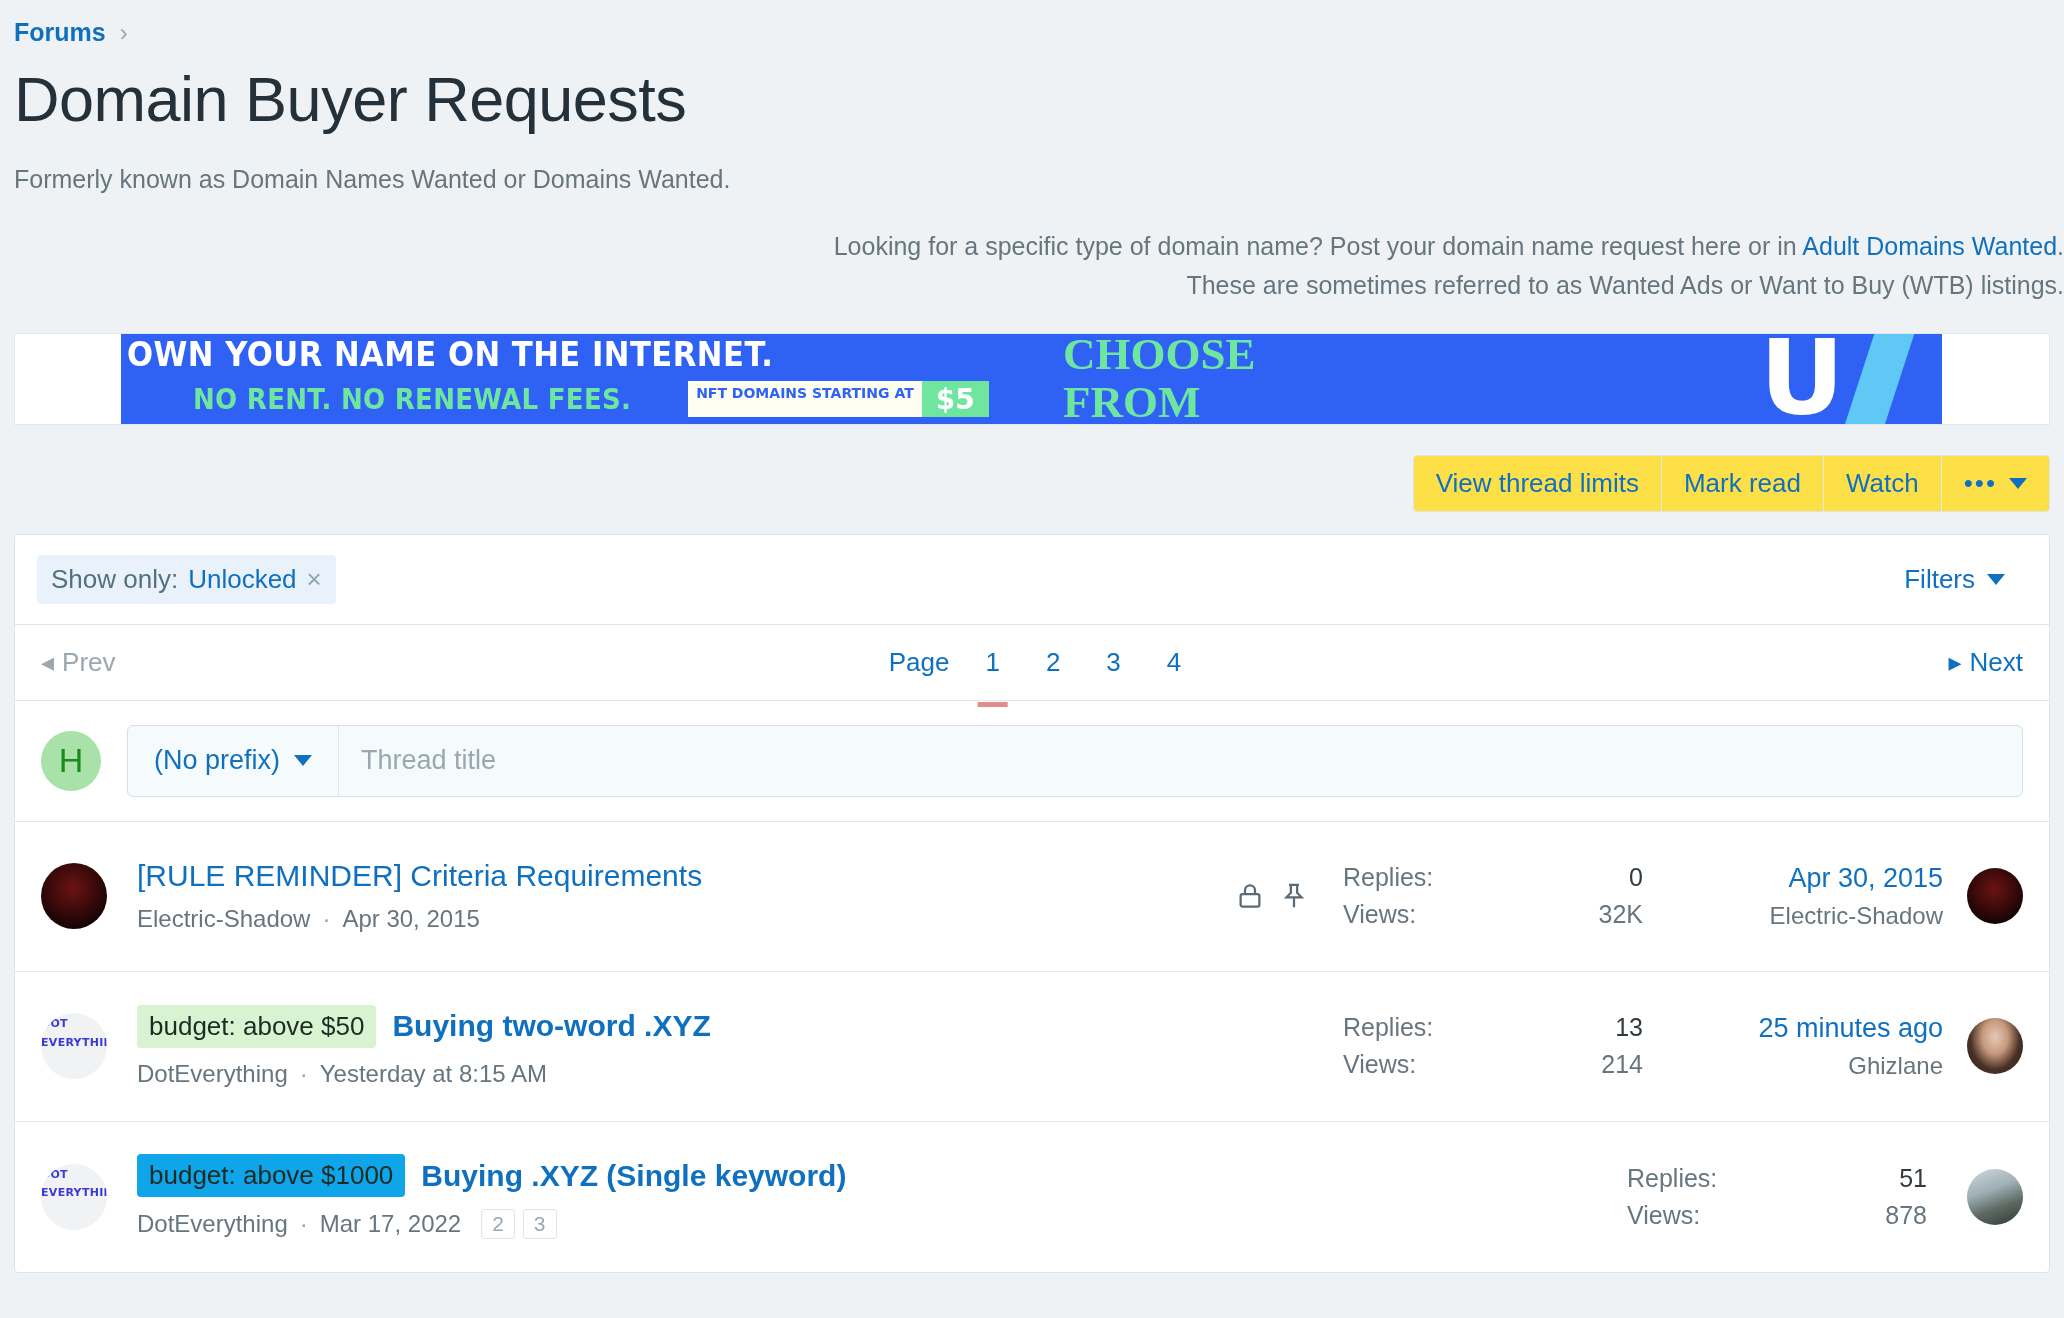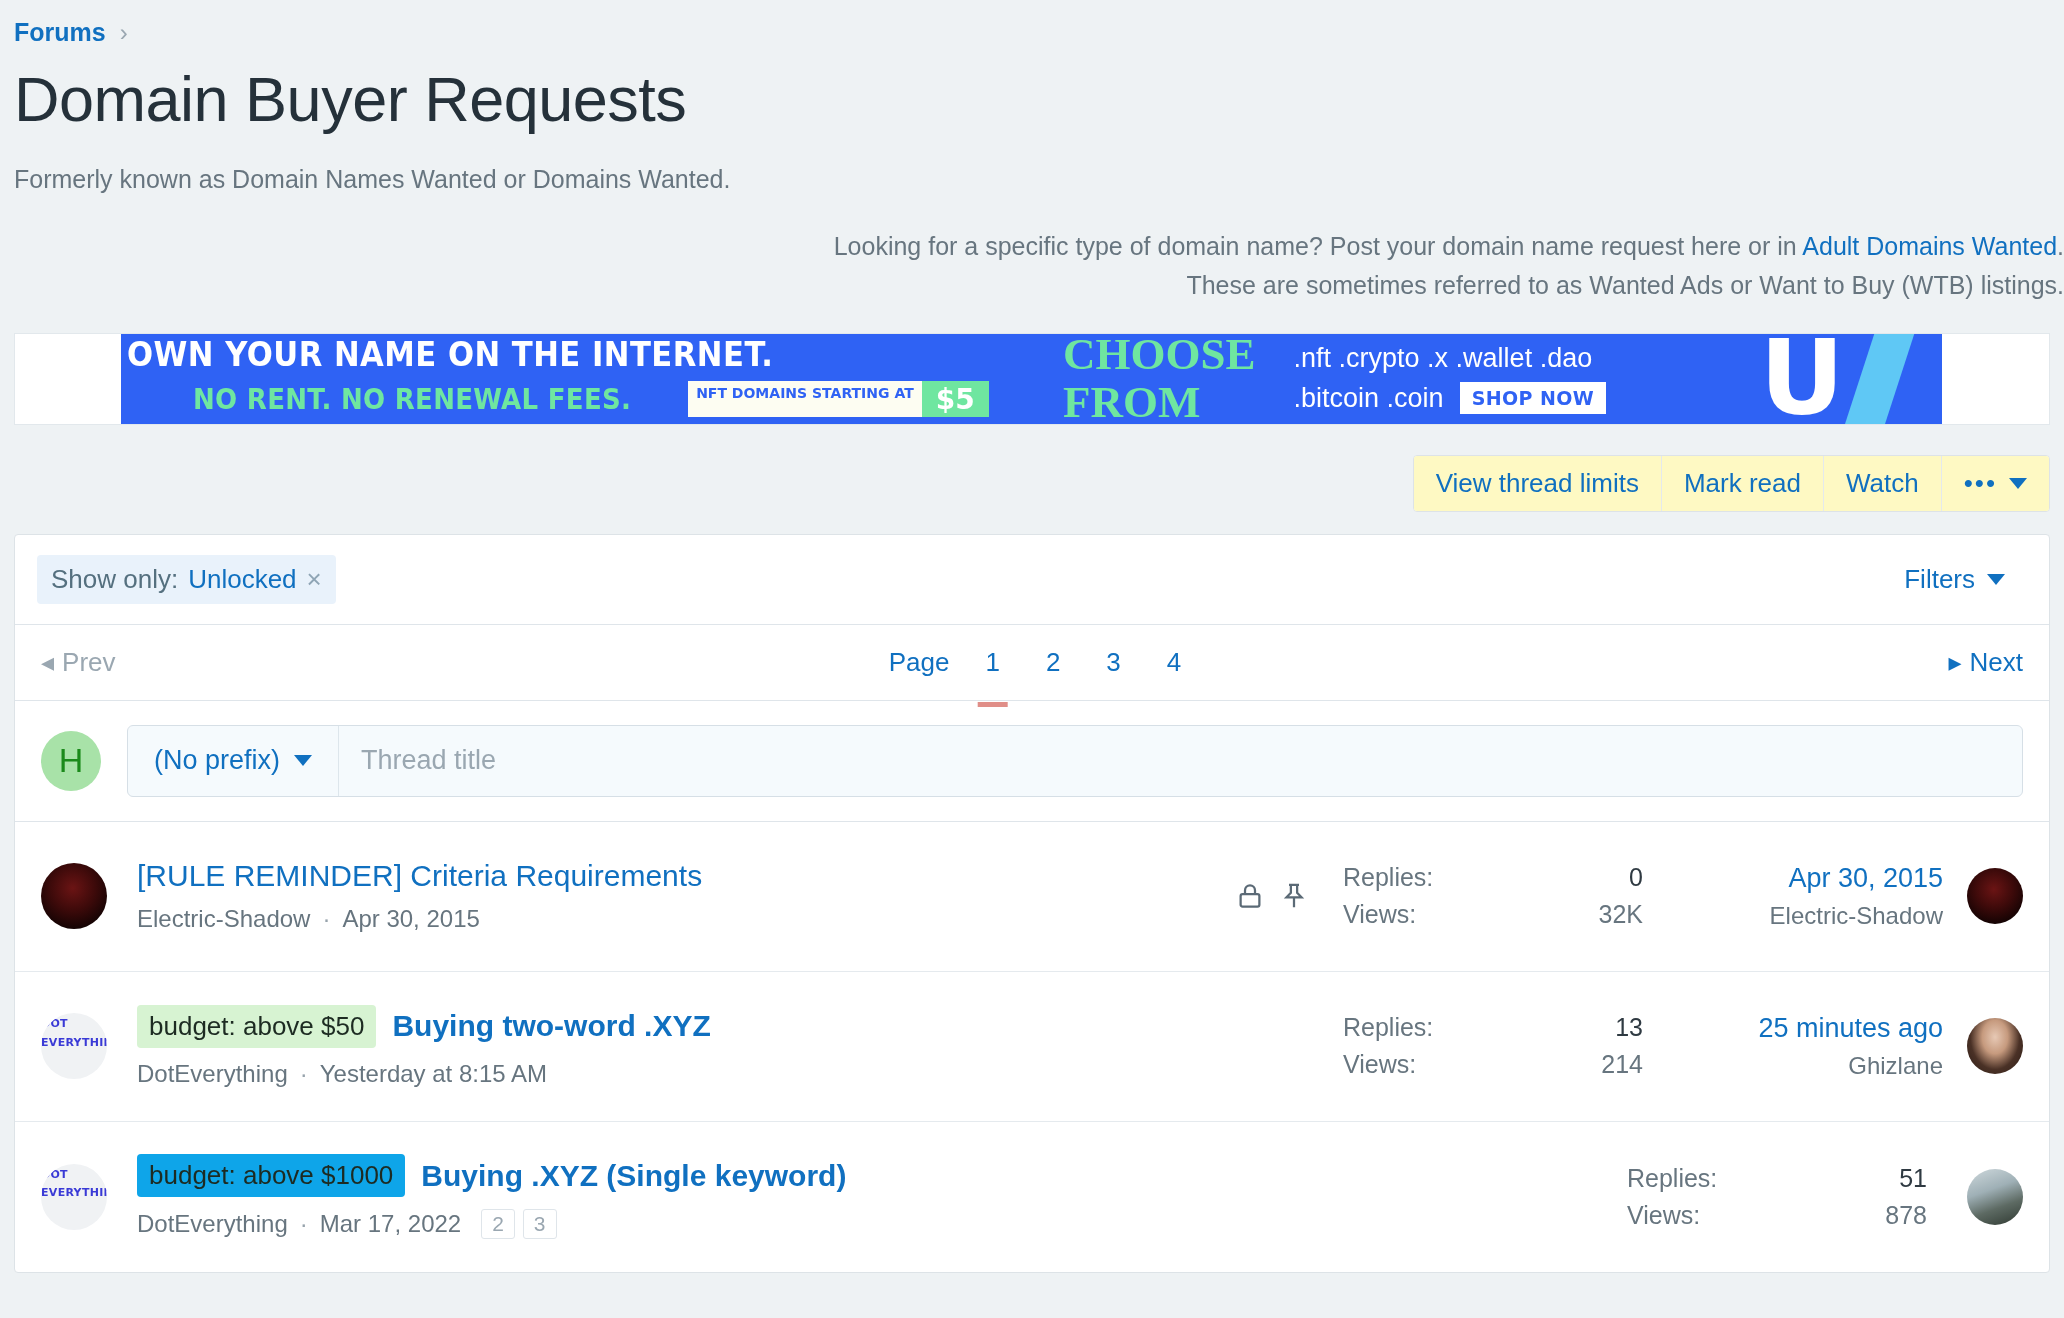--- a/index.html
+++ b/index.html
@@ -122,21 +122,21 @@
   .toolbar {
     margin: 30px 14px 0 14px;
     display: flex; justify-content: flex-end;
   }
   .btn-group {
     display: flex; background: #fff;
     border: 1px solid #dde3e7; border-radius: 4px; overflow: hidden;
   }
   .btn-group .btn {
     padding: 12px 22px; font-size: 26px; color: #1070c0;
-    border-right: 1px solid #e4e9ed; background: #fef9c3;
+    border-right: 1px solid #e4e9ed; background: #fde047;
     display: flex; align-items: center; gap: 12px; white-space: nowrap;
   }
   .btn-group .btn:last-child { border-right: none; }
   .dots { letter-spacing: 2px; font-size: 26px; }
   .caret { width:0;height:0;border-left:9px solid transparent;border-right:9px solid transparent;border-top:11px solid #1070c0; display:inline-block; }
 
   
   .panel {
     margin: 22px 14px 0 14px;
     width: 2036px;
@@ -296,27 +296,20 @@
         <div class="ad-pricebox">
           <div class="nft">NFT DOMAINS STARTING AT</div>
           <div class="price">$5</div>
         </div>
       </div>
     </div>
     <div class="ad-choose">
       <div>CHOOSE</div>
       <div>FROM</div>
     </div>
-    <div class="ad-tlds">
-      <div>.nft  .crypto  .x .wallet .dao</div>
-      <div class="ad-tld-row2">
-        <span>.bitcoin  .coin</span>
-        <span class="ad-shop">SHOP NOW</span>
-      </div>
-    </div>
     <div class="ad-logo">
       <div class="streak"></div>
       <div class="u">U</div>
     </div>
   </div>
 </div>
 
 <div class="toolbar">
   <div class="btn-group">
     <a class="btn" href="#">View thread limits</a>

